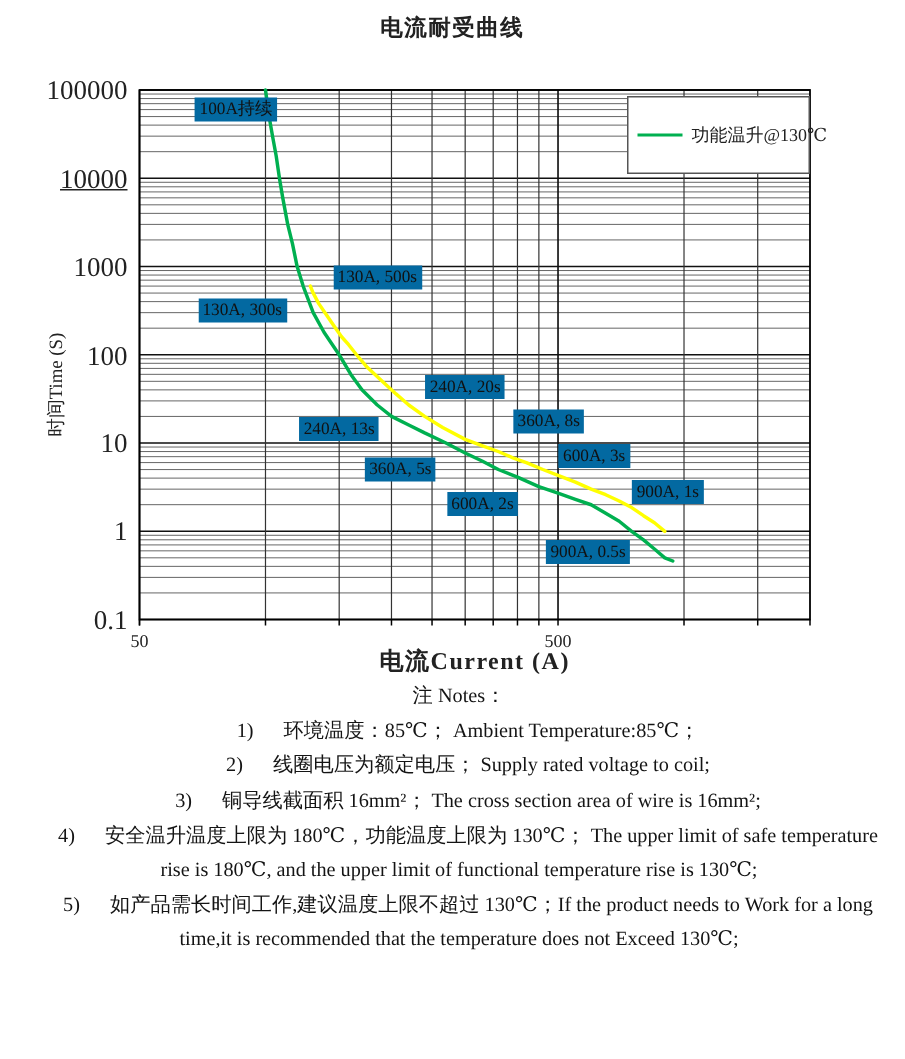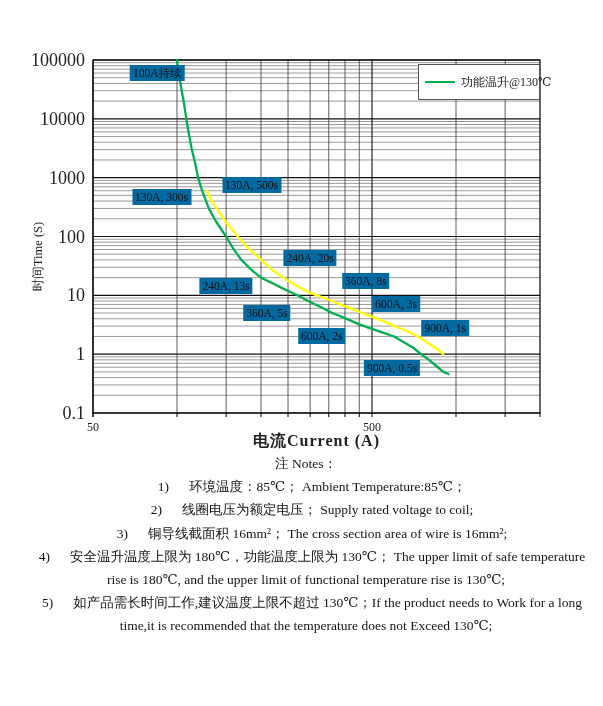--- a/index.html
+++ b/index.html
@@ -29,37 +29,38 @@
   .y-axis-title{
     position:absolute;left:-22px;top:248px;width:120px;text-align:center;
     transform:rotate(-90deg);transform-origin:center;
     font-size:12.5px;color:#222;white-space:nowrap;
   }
   .x-axis-title{
     position:absolute;top:431px;left:93px;width:447px;text-align:center;
     font-size:16px;font-weight:bold;color:#222;letter-spacing:1px;
   }
   .legend{
-    position:absolute;left:418px;top:64px;width:122px;height:36px;
+    position:absolute;left:418px;top:64px;width:122px;height:52px;
     background:#fff;border:1px solid #555;box-sizing:border-box;
     display:flex;flex-direction:row;justify-content:space-around;padding:4px 6px;
   }
   .legend-row{display:flex;align-items:center;gap:6px;}
   .legend-line{display:inline-block;width:30px;height:0;border-top:2.5px solid #000;flex:0 0 auto;}
   .legend-label{font-size:12px;color:#222;white-space:nowrap;}
   .notes{position:absolute;left:25px;top:452px;width:562px;font-size:13.5px;line-height:23.2px;color:#141414;text-align:center;}
   .note-header{white-space:nowrap;}
   .note-item{text-indent:12px;}
   .note-item .note-num{display:inline-block;text-indent:0;margin-right:20px;}
 </style>
 </head>
 <body>
 
 <div id="app">
 
+  <div class="page-title">电流耐受曲线</div>
 
   <div class="chart-wrap">
     <svg id="chart-svg" width="603" height="460" viewBox="0 0 603 460">
         <line x1="93" y1="395.2894019217691" x2="540" y2="395.2894019217691" stroke="#555" stroke-width="0.6"></line>
         <line x1="93" y1="384.9293661806599" x2="540" y2="384.9293661806599" stroke="#555" stroke-width="0.6"></line>
         <line x1="93" y1="377.5788038435382" x2="540" y2="377.5788038435382" stroke="#555" stroke-width="0.6"></line>
         <line x1="93" y1="371.87726474489756" x2="540" y2="371.87726474489756" stroke="#555" stroke-width="0.6"></line>
         <line x1="93" y1="367.21876810242895" x2="540" y2="367.21876810242895" stroke="#555" stroke-width="0.6"></line>
         <line x1="93" y1="363.28006531249457" x2="540" y2="363.28006531249457" stroke="#555" stroke-width="0.6"></line>
         <line x1="93" y1="359.8682057653073" x2="540" y2="359.8682057653073" stroke="#555" stroke-width="0.6"></line>
@@ -137,21 +138,21 @@
         <line x1="93" y1="413" x2="93" y2="417" stroke="#000" stroke-width="1"></line>
         <line x1="372.0157687100578" y1="413" x2="372.0157687100578" y2="417" stroke="#000" stroke-width="1"></line>
         <line x1="93" y1="413" x2="93" y2="417" stroke="#000" stroke-width="1"></line>
         <line x1="540" y1="413" x2="540" y2="417" stroke="#000" stroke-width="1"></line>
         <path d="M206.9 190.7 L208.8 195.4 L212.5 202.4 L217.8 210.2 L222.8 217.5 L227.7 224.5 L232.4 229.8 L237.7 236.5 L244.8 244.9 L254.8 254.2 L264.0 262.6 L272.5 270.0 L283.1 277.6 L295.1 285.0 L310.1 292.9 L321.7 297.2 L332.2 301.0 L341.9 305.2 L350.9 308.4 L361.9 313.0 L372.0 316.9 L383.6 321.4 L394.1 326.1 L403.8 329.8 L412.8 334.0 L421.1 338.4 L429.0 343.8 L436.3 348.5 L443.2 354.2" fill="none" stroke="#FFFF00" stroke-width="2.3" stroke-linecap="round" stroke-linejoin="round"></path>
         <path d="M177.0 60.0 L179.4 77.7 L181.7 90.8 L184.1 103.8 L186.3 118.8 L188.5 131.9 L191.8 149.6 L195.0 162.6 L198.1 177.7 L202.1 190.7 L208.8 208.4 L216.0 221.5 L226.1 236.5 L233.9 249.6 L241.3 259.9 L251.5 270.0 L261.0 277.6 L272.5 283.3 L283.1 288.6 L297.3 295.3 L310.1 302.0 L321.7 307.5 L332.2 313.0 L345.0 318.1 L359.2 324.4 L372.0 328.8 L383.6 332.9 L394.1 336.5 L403.8 342.2 L412.8 347.5 L421.1 354.2 L429.0 359.9 L436.3 366.0 L443.2 371.9 L448.5 374.0" fill="none" stroke="#00B050" stroke-width="2.3" stroke-linecap="round" stroke-linejoin="round"></path>
       </svg>
 
     <div id="tick-layer">
         <div class="ytick" style="top: 53px;">100000</div>
-        <div class="ytick" style="top: 111.833px;">10000</div>
+        <div class="ytick" style="top: 111.833px; text-decoration: underline;">10000</div>
         <div class="ytick" style="top: 170.667px;">1000</div>
         <div class="ytick" style="top: 229.5px;">100</div>
         <div class="ytick" style="top: 288.333px;">10</div>
         <div class="ytick" style="top: 347.167px;">1</div>
         <div class="ytick" style="top: 406px;">0.1</div>
         <div class="xtick" style="left: 93px; top: 420px;">50</div>
         <div class="xtick" style="left: 372.016px; top: 420px;">500</div>
       </div>
 
     <div class="y-axis-title">时间Time (S)</div>
@@ -160,21 +161,21 @@
     <div class="legend">
       <div class="legend-row">
         <span class="legend-line" id="lg0" style="border-top-color: rgb(0, 176, 80);"></span>
         <span class="legend-label">功能温升@130℃</span>
       </div>
     </div>
 
     <div id="anno-layer">
         <div class="anno" style="left: 157.299px; top: 73.0521px;">100A持续</div>
         <div class="anno" style="left: 251.537px; top: 185.017px;">130A, 500s</div>
-        <div class="anno" style="left: 161.502px; top: 197px;">130A, 300s</div>
+        <div class="anno" style="left: 161.502px; top: 207px;">130A, 300s</div>
         <div class="anno" style="left: 310.116px; top: 258.064px;">240A, 20s</div>
         <div class="anno" style="left: 226.124px; top: 285.84px;">240A, 13s</div>
         <div class="anno" style="left: 365.8px; top: 281.035px;">360A, 8s</div>
         <div class="anno" style="left: 396.112px; top: 304.447px;">600A, 3s</div>
         <div class="anno" style="left: 266.896px; top: 313.044px;">360A, 5s</div>
         <div class="anno" style="left: 445.244px; top: 327.859px;">900A, 1s</div>
         <div class="anno" style="left: 321.666px; top: 336.456px;">600A, 2s</div>
         <div class="anno" style="left: 392.072px; top: 368.085px;">900A, 0.5s</div>
       </div>
   </div>

